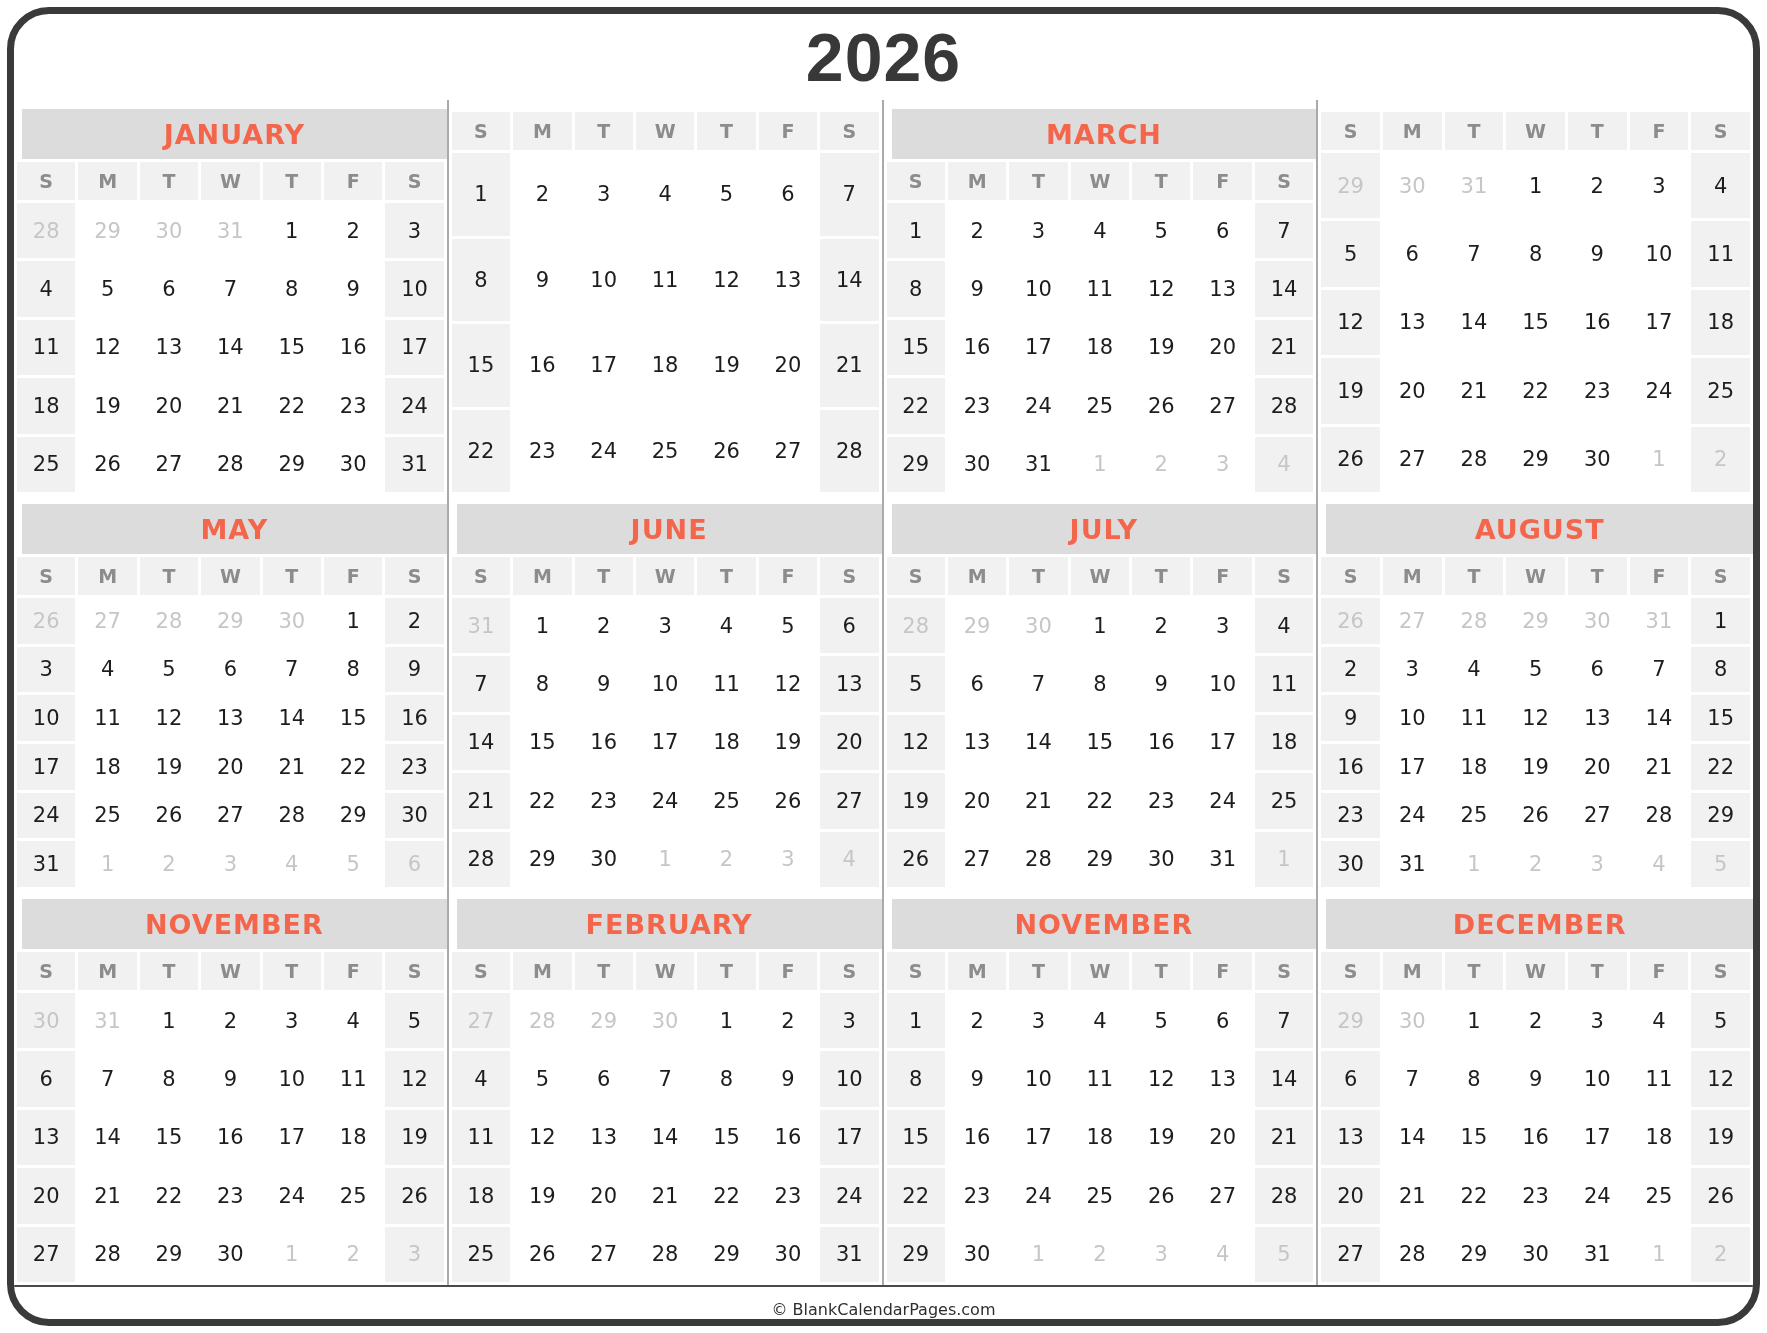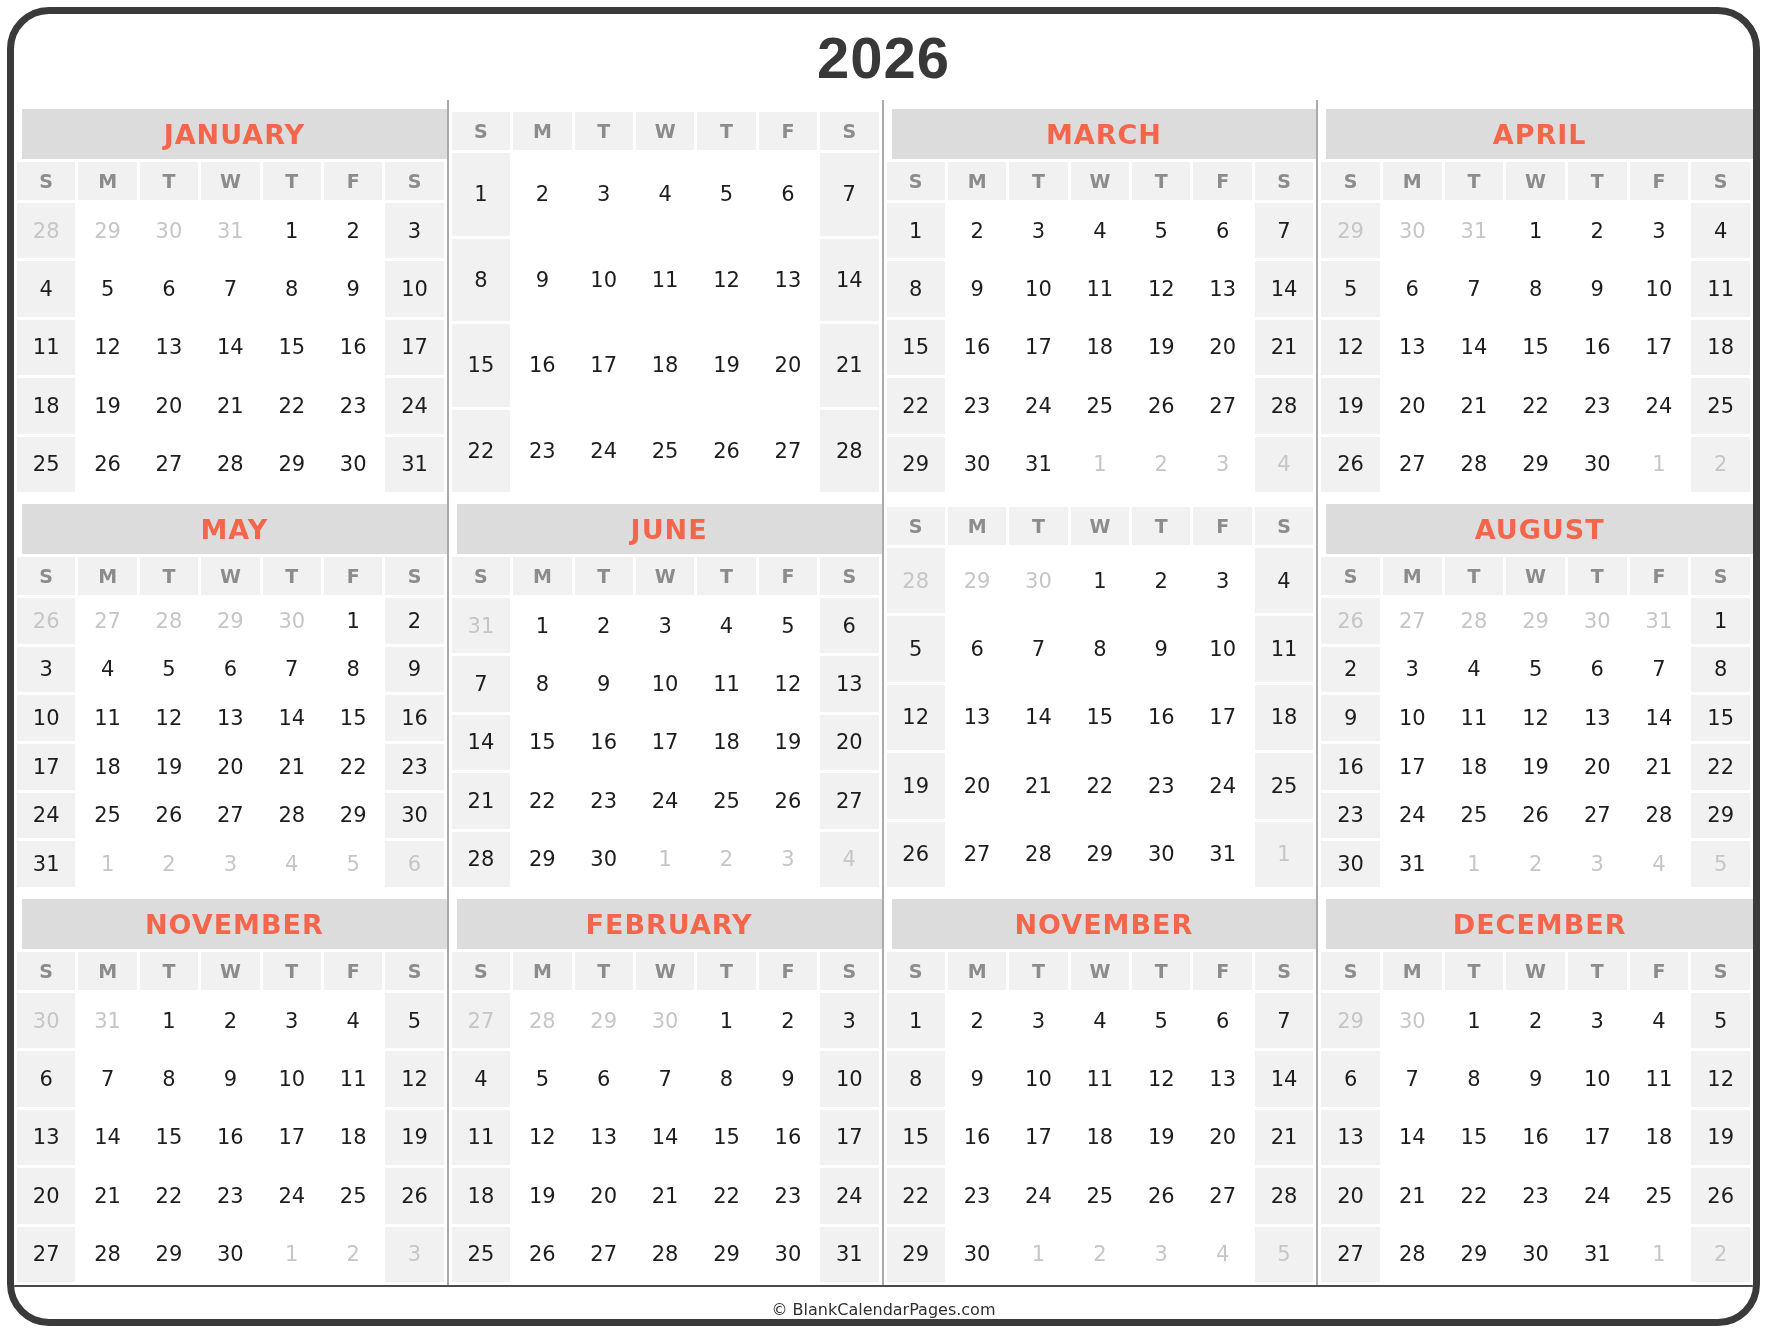--- a/index.html
+++ b/index.html
@@ -10,21 +10,21 @@
   .page {
     position:absolute; left:7px; top:7px; right:7px; bottom:7px;
     border:7px solid #3a3a3a; border-radius:42px;
     overflow:hidden; background:#ffffff;
     display:flex; flex-direction:column;
   }
   .title {
     height:86px; flex:0 0 auto;
     display:flex; align-items:center; justify-content:center;
     font-family:"Liberation Sans", sans-serif;
-    font-size:58px; font-weight:bold; color:#383838; letter-spacing:1px;
+    font-size:68px; font-weight:bold; color:#383838; letter-spacing:1px;
   }
   .months-grid {
     flex:1 1 auto; min-height:0;
     display:grid;
     grid-template-columns:repeat(4, 1fr);
     grid-template-rows:repeat(3, 1fr);
   }
   .month {
     display:flex; flex-direction:column; min-width:0; min-height:0;
     padding-top:9px;
@@ -233,21 +233,20 @@
               <td>31</td>
               <td class="out">1</td>
               <td class="out">2</td>
               <td class="out">3</td>
               <td class="we out">4</td>
             </tr>
           </tbody>
         </table>
       </div>
       <div class="month">
-        <div class="month-name">APRIL</div>
         <table>
           <tbody>
             <tr>
               <th>S</th>
               <th>M</th>
               <th>T</th>
               <th>W</th>
               <th>T</th>
               <th>F</th>
               <th>S</th>
@@ -425,20 +424,21 @@
               <td>30</td>
               <td class="out">1</td>
               <td class="out">2</td>
               <td class="out">3</td>
               <td class="we out">4</td>
             </tr>
           </tbody>
         </table>
       </div>
       <div class="month">
+        <div class="month-name">JULY</div>
         <table>
           <tbody>
             <tr>
               <th>S</th>
               <th>M</th>
               <th>T</th>
               <th>W</th>
               <th>T</th>
               <th>F</th>
               <th>S</th>

